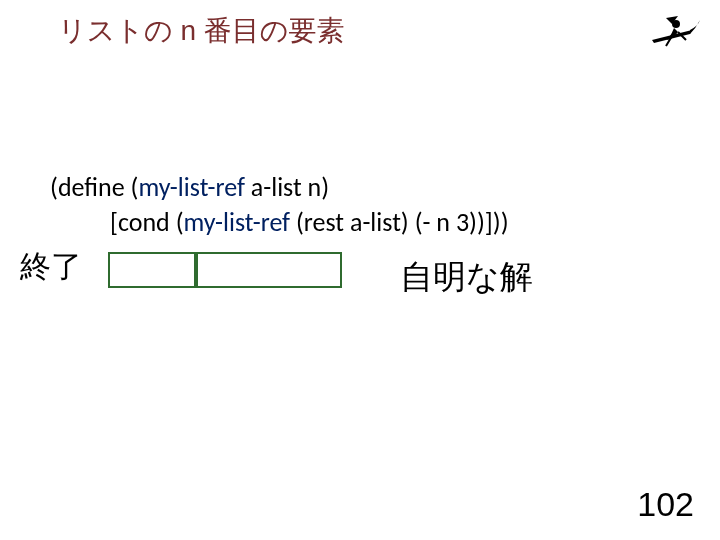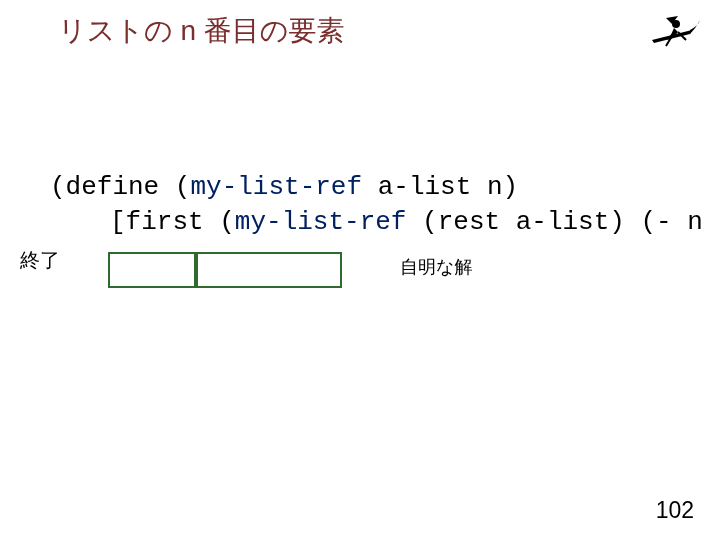--- a/index.html
+++ b/index.html
@@ -34,39 +34,38 @@
     left: 20px;
     right: 20px;
     font-family: "Calibri", "Meiryo", sans-serif;
     font-size: 26px;
     color: #000;
     line-height: 1.35;
   }
   .code-line {
     white-space: pre;
     position: relative;
-    font-family: Liberation Mono, monospace;
   }
   .indent1 { margin-left: 30px; }
   .indent2 { margin-left: 60px; }
   .indent3 { margin-left: 90px; }
   .fn { color: #002060; }
   .side-label-left {
     position: absolute;
     left: 20px;
     top: 248px;
-    font-size: 20px;
+    font-size: 31px;
     color: #000;
     line-height: 1.2;
   }
   .side-label-right {
     position: absolute;
     left: 400px;
     top: 255px;
-    font-size: 18px;
+    font-size: 33px;
     color: #000;
   }
   .box1 {
     position: absolute;
     border: 2px solid #2f6b2f;
     top: 252px;
     left: 108px;
     width: 84px;
     height: 32px;
     pointer-events: none;
@@ -77,21 +76,21 @@
     top: 252px;
     left: 196px;
     width: 142px;
     height: 32px;
     pointer-events: none;
   }
   .page-num {
     position: absolute;
     bottom: 16px;
     right: 26px;
-    font-size: 23px;
+    font-size: 34px;
     color: #000;
   }
 </style>
 </head>
 <body>
 
 <div class="title">リストの n 番目の要素</div>
 
 <div class="logo">
   <svg viewBox="0 0 60 50">
@@ -101,21 +100,21 @@
       <path d="M30 14 L24 8 L36 6 Z"></path>
       <path d="M32 18 Q28 28 24 30 Q30 30 36 22 Z"></path>
       <path d="M36 22 L44 30 M30 26 L24 36" stroke="#000" stroke-width="2"></path>
       <path d="M48 20 Q56 16 58 10 Q54 18 48 24 Z"></path>
     </g>
   </svg>
 </div>
 
 <div class="code-area">
   <div class="code-line indent1"><span>(define (</span><span class="fn">my-list-ref</span><span> a-list n)</span></div>
-  <div class="code-line indent3"><span>[first (</span><span class="fn">my-list-ref</span><span> (rest a-list) (- n 3))]))</span></div>
+  <div class="code-line indent3"><span>[cond (</span><span class="fn">my-list-ref</span><span> (rest a-list) (- n 3))]))</span></div>
 </div>
 
 <div class="side-label-left">
   <div>終了</div>
 </div>
 
 <div class="side-label-right">自明な解</div>
 
 <div class="box1"></div>
 <div class="box2"></div>

